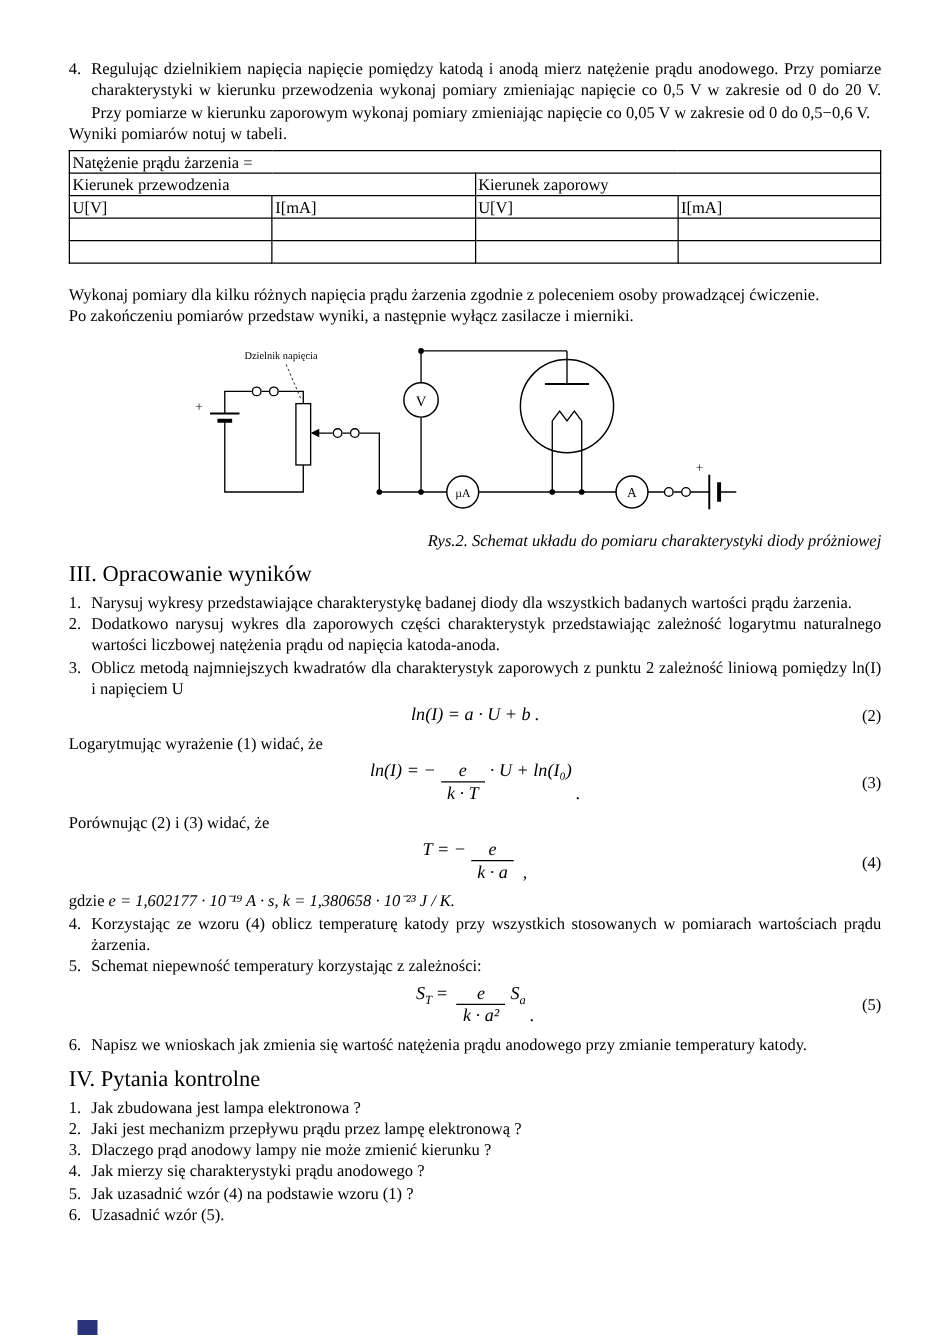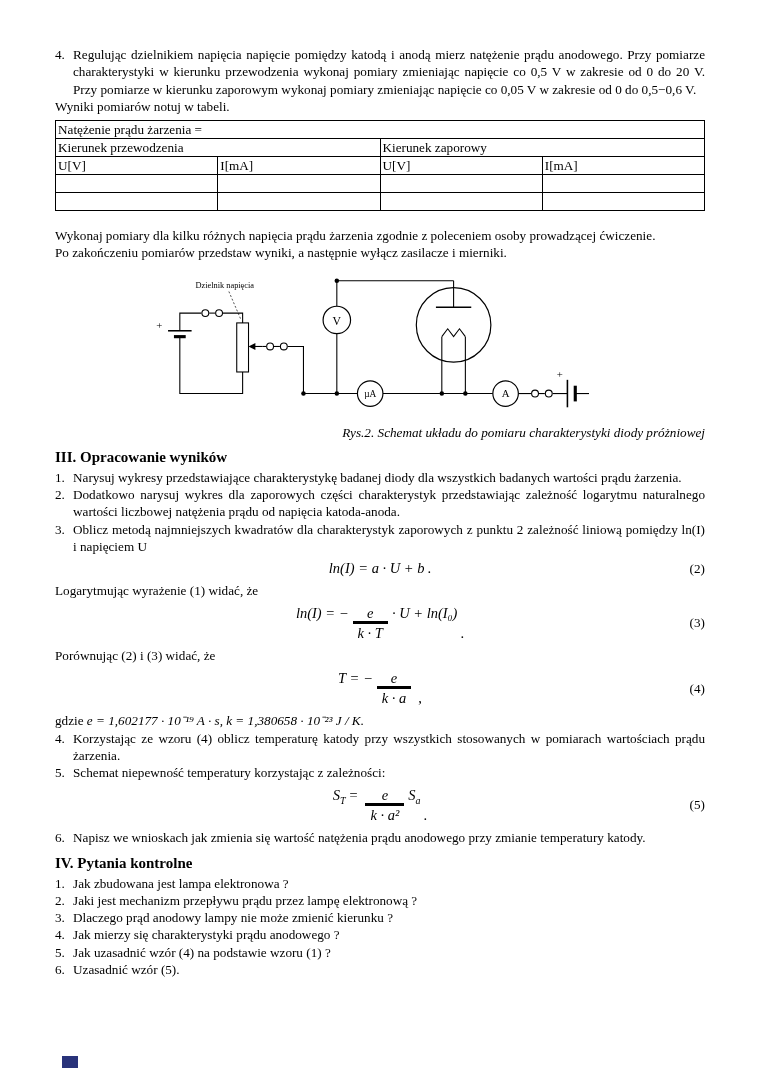--- a/index.html
+++ b/index.html
@@ -18,29 +18,29 @@
   table.meas { width:100%; border-collapse:collapse; margin-top:5px; }
   table.meas td {
     border:1px solid #000; text-align:left; vertical-align:middle;
     height:18px; font-size:13.2px; padding:0 2px;
   } .gap-l { height:16px; }
 
   .figure { text-align:center; margin-top:4px; }
   .figure svg { display:block; margin:0 auto; }
   .caption { text-align:right; font-style:italic; line-height:1.3; margin-top:1px; }
 
-  h2.sec { font-size:15px; font-weight:bold; margin:8px 0 3px 0; }
+  h2.sec { font-size:18px; font-weight:normal; margin:8px 0 3px 0; }
 
   .eqrow { display:flex; align-items:center; margin:5px 0; }
   .eqspacer { width:48px; }
   .eqcenter { flex:1; display:flex; justify-content:center; align-items:flex-start; font-style:italic; font-size:14.5px; }
   .eqnum { width:48px; text-align:right; font-style:normal; font-size:13.2px; }
   .frac { display:inline-flex; flex-direction:column; align-items:center; vertical-align:middle; margin:0 4px; }
   .frac .fnum { display:block; padding:0 5px; line-height:1.15; }
-  .frac .fden { display:block; border-top:3px solid #000000; padding:0 5px; line-height:1.25; }
+  .frac .fden { display:block; border-top:1px solid #000000; padding:0 5px; line-height:1.25; }
   .punct { align-self:flex-end; font-style:normal; margin-left:3px; }
   sub { font-size:10px; }
 
   .gdzie-line { line-height:1.31; }
   .gdzie-line .mathpart { font-style:italic;margin-top:38px; }
 
   .footer-mark { position:absolute; left:62px; top:1056px; width:16px; height:12px; background:#29337a; }
 </style>
 </head>
 <body>

